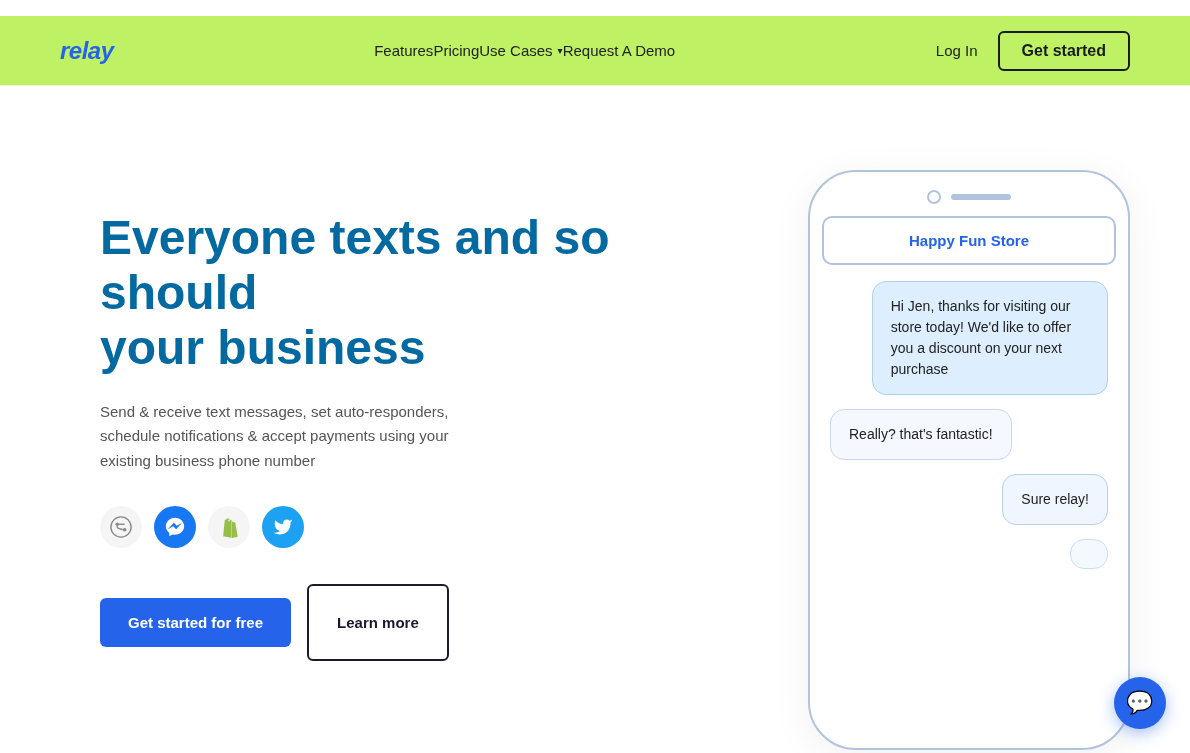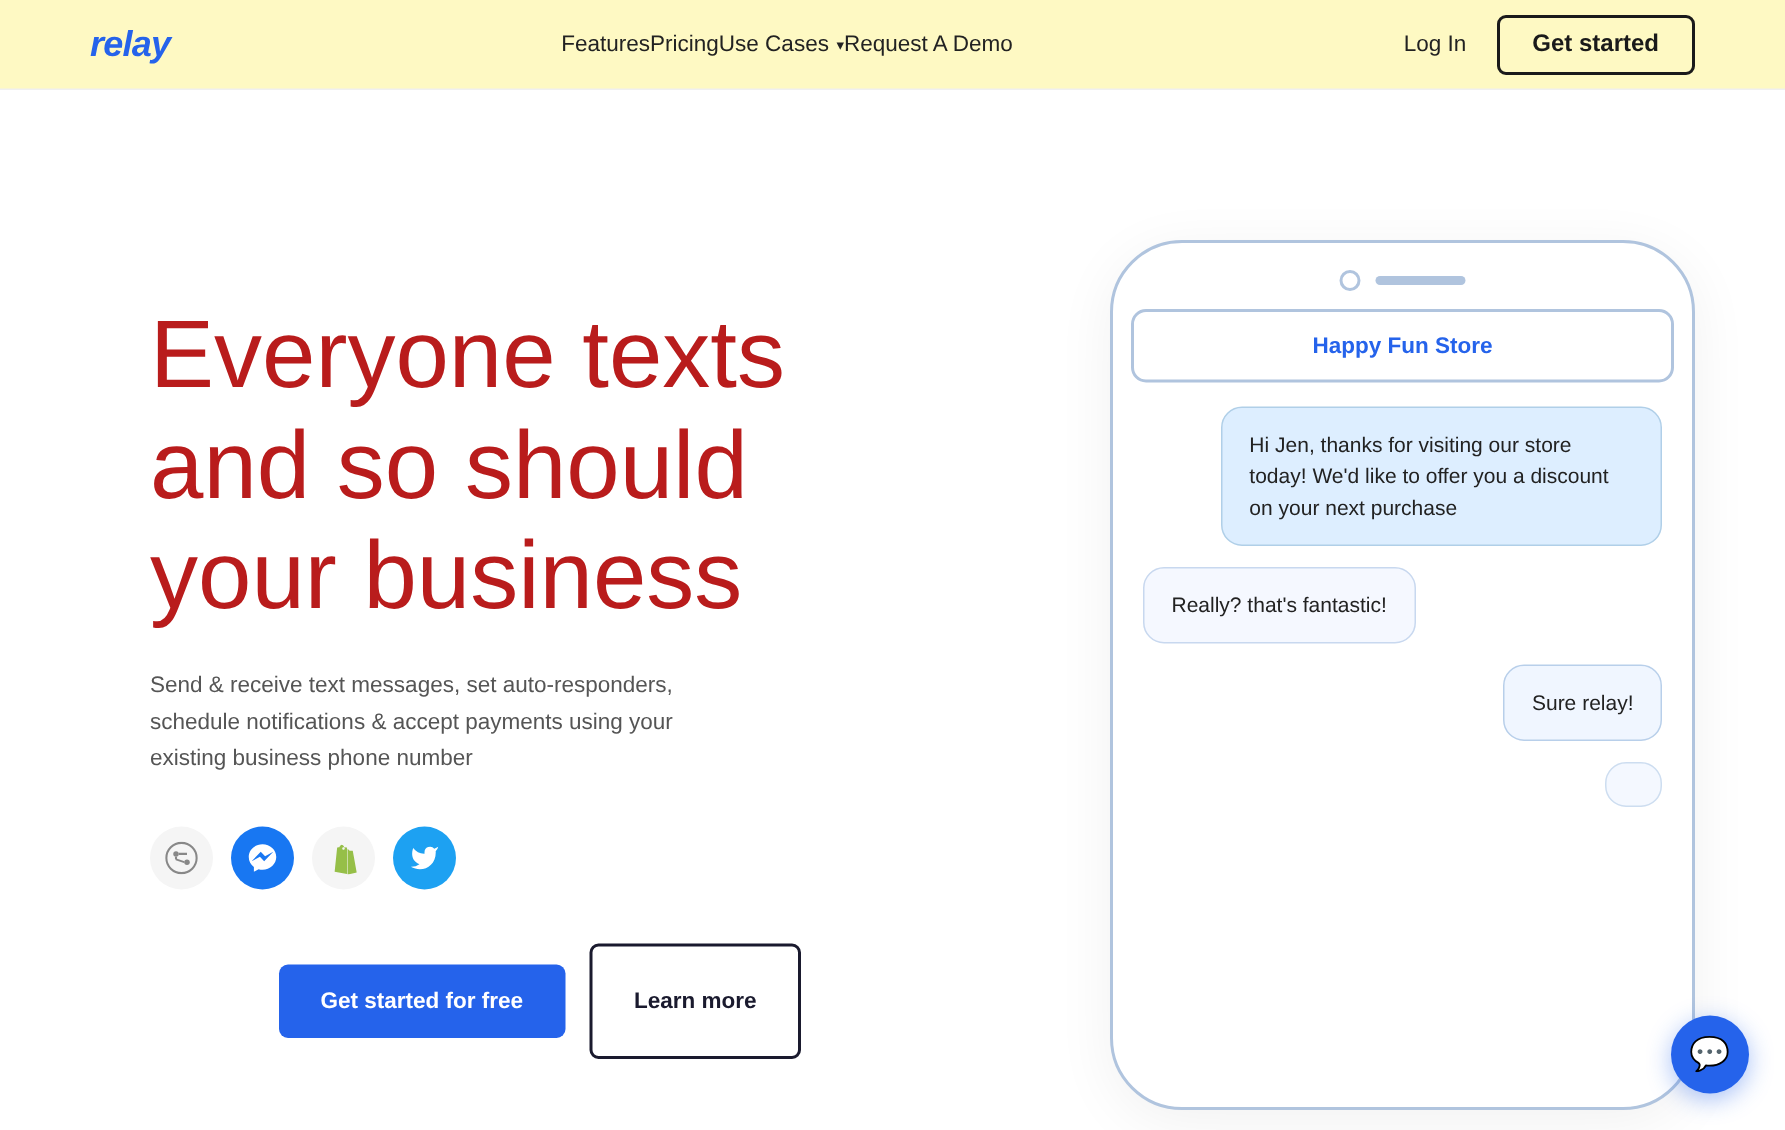--- a/index.html
+++ b/index.html
@@ -1,70 +1,70 @@
 <!DOCTYPE html>
 <html><head>
   <meta charset="utf-8">
   <style>
     * { margin: 0; padding: 0; box-sizing: border-box; }
     body { font-family: -apple-system, BlinkMacSystemFont, 'Segoe UI', sans-serif; background: #fff; overflow-x: hidden; }
 
     
     nav {
       display: flex; align-items: center; justify-content: space-between;
-      padding: 0 60px; height: 60px; border-bottom: 1px solid #f0f0f0;
-      position: sticky; top: 0; background: #fef9c3; z-index: 100;
+      padding: 0 60px; height: 70px; border-bottom: 1px solid #f0f0f0;
+      position: sticky; top: 16px; background: #bef264; z-index: 100;
     }
     .nav-logo { color: #2563eb; font-size: 24px; font-style: italic; font-weight: 700; letter-spacing: -0.5px; }
     .nav-links { display: flex; align-items: flex-start; }
     .nav-link { color: #222; font-size: 15px; text-decoration: none; font-weight: 500; cursor: pointer; }
     .nav-link.use-cases { display: flex; align-items: center; gap: 5px; }
     .nav-link-right { display: flex; align-items: center; gap: 20px; }
     .nav-login { color: #222; font-size: 15px; font-weight: 500; cursor: pointer; text-decoration: none; }
     .nav-get-started {
       border: 2px solid #1a1a1a; border-radius: 6px; padding: 9px 22px;
       font-size: 16px; font-weight: 600; color: #1a1a1a; cursor: pointer;
       background: transparent; white-space: nowrap;
     }
     .chevron-down { font-size: 10px; }
 
     
     .hero {
       display: flex; align-items: flex-start; justify-content: space-between;
       padding: 80px 60px 40px 100px; min-height: 690px; overflow: hidden;
     }
     .hero-left { max-width: 520px; padding-top: 60px; }
-    .hero-title { font-size: 64px; font-weight: 400; color: #b91c1c; line-height: 1.15; margin-bottom: 24px; }
+    .hero-title { font-size: 48px; font-weight: 700; color: #0369a1; line-height: 1.15; margin-bottom: 24px; }
     .hero-subtitle { font-size: 15px; color: #555; line-height: 1.65; max-width: 380px; margin-bottom: 32px; }
     .integrations { display: flex; align-items: center; gap: 12px; margin-bottom: 36px; }
     .integration-icon {
       width: 42px; height: 42px; border-radius: 50%; display: flex; align-items: center;
       justify-content: center; font-size: 18px; cursor: pointer;
     }
     .icon-hubspot { background: #f5f5f5; }
     .icon-messenger { background: #1877f2; color: #fff; }
     .icon-shopify { background: #f5f5f5; }
     .icon-twitter { background: #1da1f2; color: #fff; }
 
-    .cta-buttons { display: flex; align-items: center; gap: 16px; justify-content: center; }
+    .cta-buttons { display: flex; align-items: center; gap: 16px; }
     .btn-primary {
       background: #2563eb; color: #fff; border: none; border-radius: 6px;
       padding: 16px 28px; font-size: 15px; font-weight: 600; cursor: pointer;
       white-space: nowrap;
     }
     .btn-secondary {
       background: #fff; color: #1a1a2e; border: 2px solid #1a1a2e; border-radius: 6px;
       padding: 28px 28px; font-size: 15px; font-weight: 600; cursor: pointer;
       white-space: nowrap;
     }
 
     
     .hero-right { flex: 0 0 auto; margin-top: 20px; }
     .phone-frame {
-      width: 390px; height: 580px; border: 2.5px solid #b0c4de; border-radius: 48px;
+      width: 322px; height: 580px; border: 2.5px solid #b0c4de; border-radius: 48px;
       background: #fff; position: relative; overflow: hidden;
       box-shadow: 0 8px 40px rgba(0,0,0,0.06);
     }
     .phone-notch-area {
       display: flex; align-items: center; justify-content: center; gap: 10px;
       padding: 18px 24px 8px;
     }
     .phone-camera {
       width: 14px; height: 14px; border-radius: 50%; border: 2px solid #b0c4de;
     }

